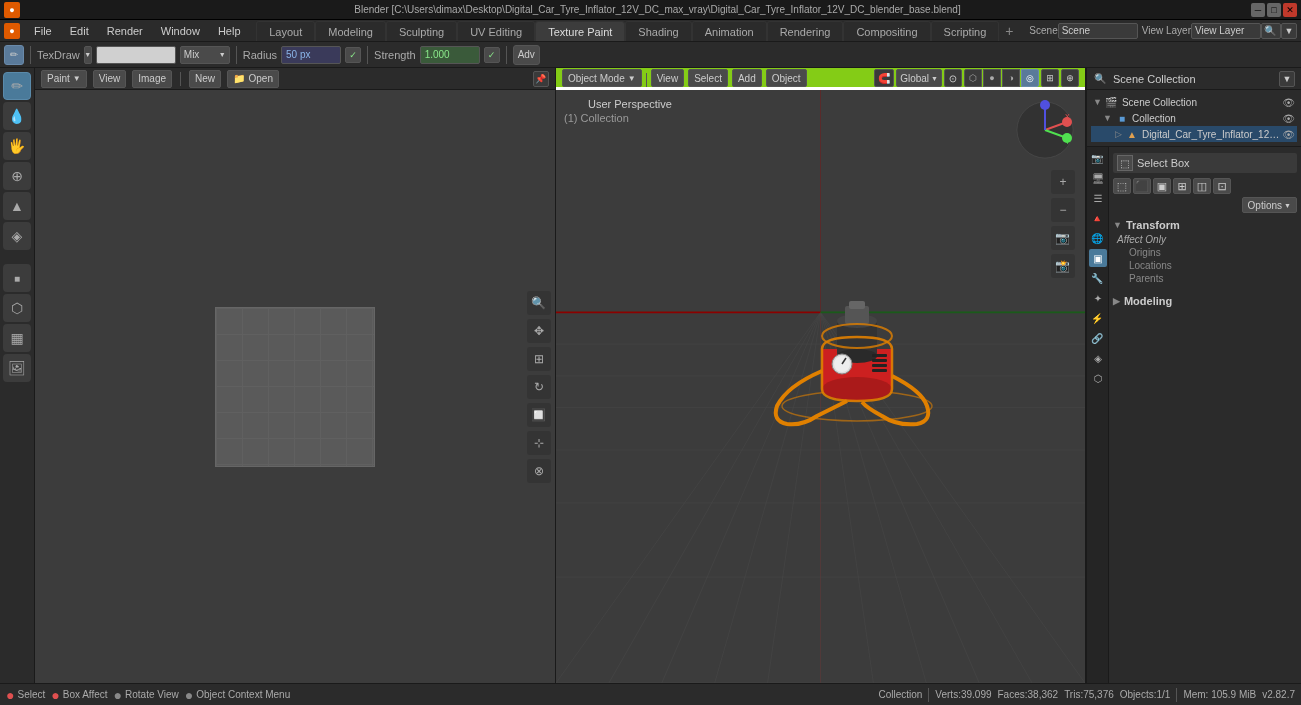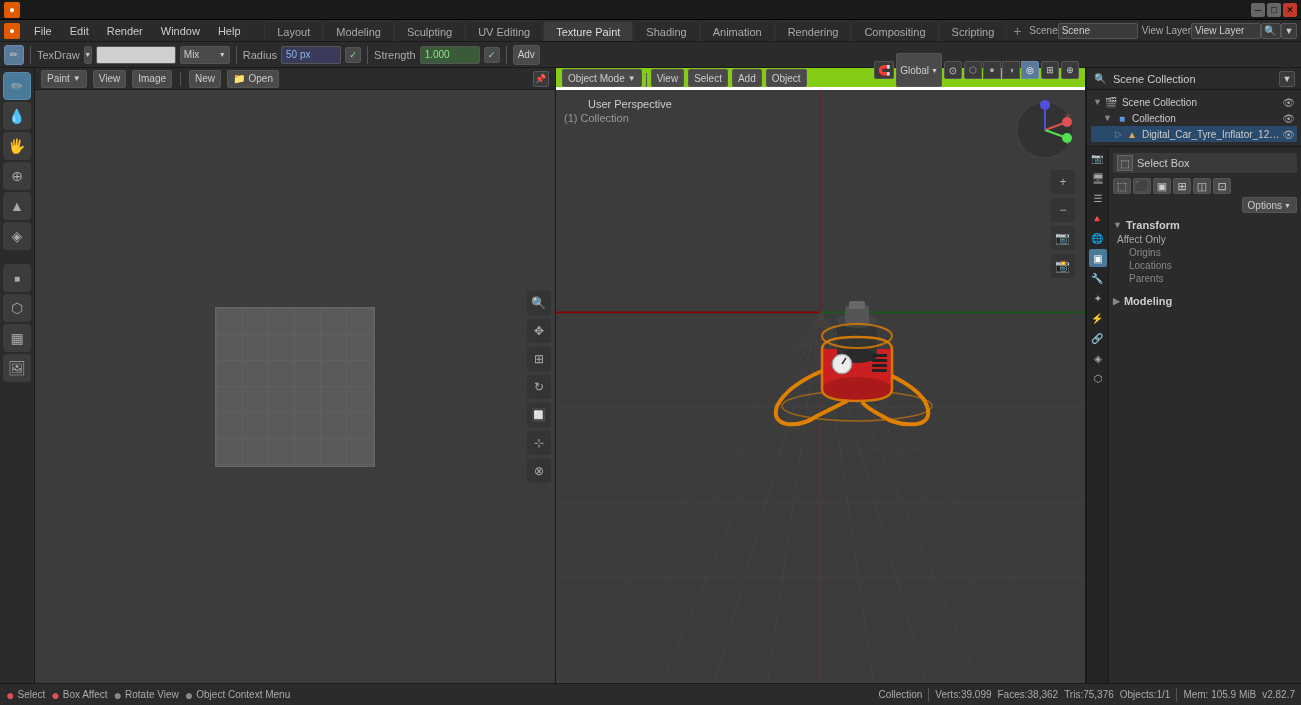--- a/index.html
+++ b/index.html
@@ -390,21 +390,21 @@
     }
     .section-triangle { color: #888; font-size: 9px; }
     .prop-row {
       display: flex;
       align-items: center;
       padding: 1px 4px;
       font-size: 10px;
       color: #aaa;
       gap: 4px;
     }
-    .prop-label { flex: 1; }
+    .prop-label { flex: 1; font-style: italic; }
     .prop-sub {
       padding-left: 16px;
       font-size: 10px;
       color: #888;
       display: flex;
       align-items: center;
       padding: 1px 4px 1px 16px;
     }
     .prop-sub-label { flex: 1; }
 
@@ -478,20 +478,21 @@
       font-size: 10px;
     }
   </style>
 </head>
 <body>
 
 <div id="title-bar">
   <div style="display:flex;align-items:center;gap:4px;width:60px;">
     <div style="width:16px;height:16px;background:#e05a00;border-radius:2px;display:flex;align-items:center;justify-content:center;font-size:9px;color:#fff;">●</div>
   </div>
+  <div class="title-text">Blender [C:\Users\dimax\Desktop\Digital_Car_Tyre_Inflator_12V_DC_max_vray\Digital_Car_Tyre_Inflator_12V_DC_blender_base.blend]</div>
   <div class="win-controls">
     <button class="win-btn win-min">─</button>
     <button class="win-btn win-max">□</button>
     <button class="win-btn win-close">✕</button>
   </div>
 </div>
 
 <div id="menu-bar">
   <div style="width:16px;height:16px;background:#e05a00;border-radius:2px;display:flex;align-items:center;justify-content:center;font-size:9px;color:#fff;margin-right:4px;">●</div>
   <div class="menu-item">File</div>
@@ -508,21 +509,21 @@
     <div class="ws-tab">UV Editing</div>
     <div class="ws-tab active">Texture Paint</div>
     <div class="ws-tab">Shading</div>
     <div class="ws-tab">Animation</div>
     <div class="ws-tab">Rendering</div>
     <div class="ws-tab">Compositing</div>
     <div class="ws-tab">Scripting</div>
     <div class="ws-add">+</div>
   </div>
 
-  <div style="display:flex;align-items:center;gap:0;margin-left:0;">
+  <div style="display:flex;align-items:center;gap:0;margin-left:8px;">
     <div style="font-size:10px;color:#aaa;">Scene</div>
     <div style="width:80px;height:16px;background:#3a3a3a;border:1px solid #555;border-radius:2px;font-size:10px;color:#ccc;display:flex;align-items:center;padding:0 3px;">Scene</div>
     <div style="font-size:10px;color:#aaa;margin-left:4px;">View Layer</div>
     <div style="width:70px;height:16px;background:#3a3a3a;border:1px solid #555;border-radius:2px;font-size:10px;color:#ccc;display:flex;align-items:center;padding:0 3px;">View Layer</div>
     <div style="width:20px;height:16px;background:#3a3a3a;border:1px solid #555;border-radius:2px;display:flex;align-items:center;justify-content:center;cursor:pointer;">
       <span style="font-size:10px;">🔍</span>
     </div>
     <div style="width:16px;height:16px;background:#3a3a3a;border:1px solid #555;border-radius:2px;display:flex;align-items:center;justify-content:center;cursor:pointer;">
       <span style="font-size:9px;">▼</span>
     </div>
@@ -690,21 +691,21 @@
       <div class="viewport-btn">
         <span>Object</span>
       </div>
       <div style="flex:1;"></div>
 
       <div style="display:flex;gap:2px;align-items:center;">
         <div style="width:20px;height:18px;background:#3a3a3a;border:1px solid #555;border-radius:2px;display:flex;align-items:center;justify-content:center;cursor:pointer;">
           <span style="font-size:10px;">🧲</span>
         </div>
 
-        <div style="height:34px;background:#4a4a4a;border:1px solid #555;border-radius:2px;font-size:10px;color:#ccc;display:flex;align-items:center;padding:0 3px;gap:2px;cursor:pointer;">
+        <div style="height:18px;background:#4a4a4a;border:1px solid #555;border-radius:2px;font-size:10px;color:#ccc;display:flex;align-items:center;padding:0 3px;gap:2px;cursor:pointer;">
           <span>Global</span>
           <span style="font-size:7px;">▼</span>
         </div>
 
         <div style="width:18px;height:18px;background:#3a3a3a;border:1px solid #555;border-radius:2px;display:flex;align-items:center;justify-content:center;cursor:pointer;">
           <span style="font-size:10px;">⊙</span>
         </div>
         <div style="display:flex;gap:1px;">
           <div style="width:18px;height:18px;background:#3a3a3a;border:1px solid #555;border-radius:2px 0 0 2px;display:flex;align-items:center;justify-content:center;cursor:pointer;">
             <span style="font-size:9px;color:#aaa;">⬡</span>

